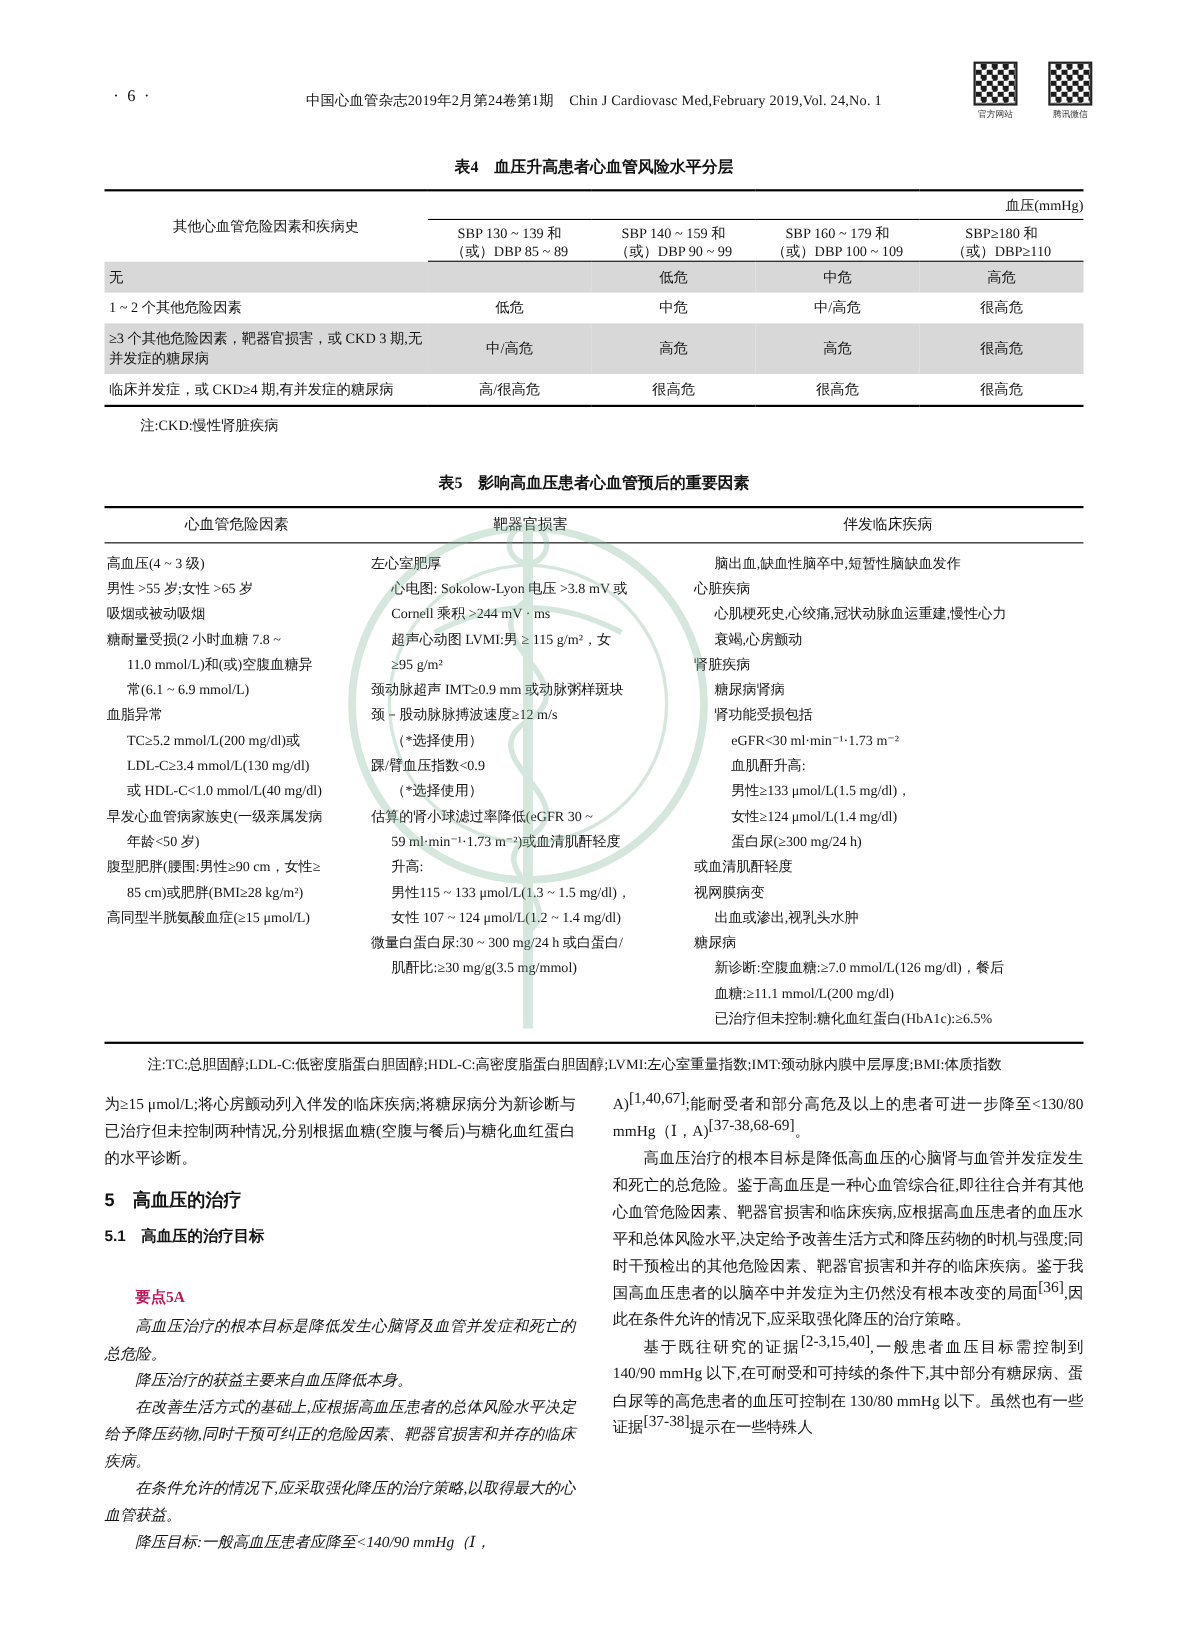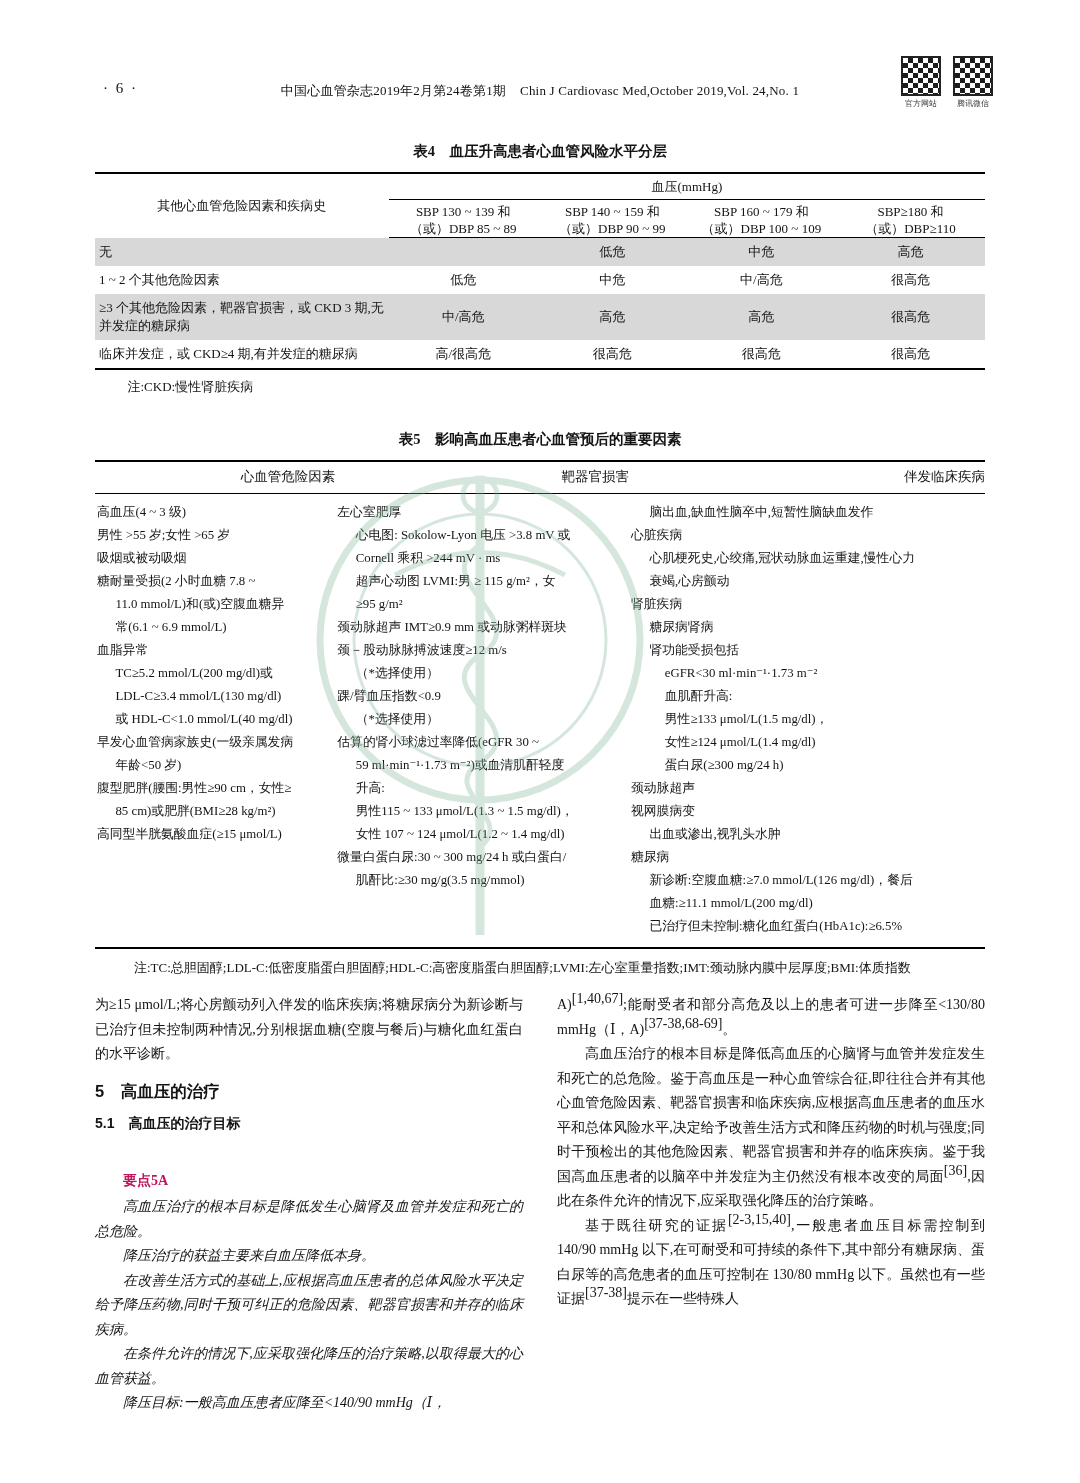--- a/index.html
+++ b/index.html
@@ -8,44 +8,44 @@
     width:1080px; height:1483px; position:relative; overflow:hidden;
     background:#ffffff; color:#141414;
     font-family:"Liberation Serif","DejaVu Serif",serif;
     padding:74px 95px 0 95px;
   }
   
   .header { position:relative; height:34px; }
   .page-num { position:absolute; left:8px; top:6px; font-size:15px; letter-spacing:2px; }
   .jtitle { text-align:center; font-size:13px; padding-top:8px; letter-spacing:.2px; }
   .jtitle .en { margin-left:14px; }
-  .qr-group { position:absolute; right:-8px; top:-18px; display:flex; gap:12px; z-index:2; }
+  .qr-group { position:absolute; right:-8px; top:-18px; display:flex; gap:28px; z-index:2; }
   .qr-item { text-align:center; }
   .qr {
     width:40px; height:40px; border:2px solid #222; margin:0 auto;
     background:repeating-conic-gradient(#1c1c1c 0% 25%, #ffffff 0% 50%) 0 0 / 10px 10px;
   }
   .qr-label { font-size:8px; margin-top:2px; font-family:"Liberation Sans","DejaVu Sans",sans-serif; color:#333; }
   
   .tbl-title { text-align:center; font-weight:bold; font-size:14.5px; margin:34px 0 11px; }
   .tbl-note { font-size:13px; margin-top:8px; text-indent:2.5em; }
   .tbl-note.long { text-indent:3em; line-height:22px; }
   
   table.t4 { width:100%; border-collapse:collapse; border-top:2px solid #000; border-bottom:2px solid #000; font-size:13px; }
   .t4 th { font-weight:normal; }
   .t4 th.corner { text-align:center; vertical-align:middle; }
-  .t4 th.bp-span { border-bottom:1px solid #000; padding:4px 0 3px; text-align:center; }
+  .t4 th.bp-span { border-bottom:1px solid #000; padding:4px 0 3px; text-align:right; }
   .t4 tr.sub th { border-bottom:1px solid #000; padding:3px 0 0; line-height:17px; text-align:center; }
   .t4 tbody td { padding:5px 3px; text-align:center; line-height:18px; vertical-align:middle; }
   .t4 tbody td.factor { text-align:left; padding-left:4px; }
   .t4 tr.shaded { background:#d8d8d8; }
   
   .t5 { border-top:2px solid #000; border-bottom:2px solid #000; }
   .t5-head { display:flex; border-bottom:1px solid #000; padding:6px 0 7px; font-size:13.5px; }
-  .t5-h { text-align:right; }
+  .t5-h { text-align:center; }
   .w1 { width:27%; } .w2 { width:33%; } .w3 { width:40%; }
   .t5-body { display:flex; padding:7px 0 9px; }
   .t5-col { font-size:12.8px; line-height:23px; }
   .tline { white-space:nowrap; overflow:hidden; }
   .tline.ind0 { padding-left:2px; }
   .tline.ind1 { padding-left:1.6em; }
   .tline.ind2 { padding-left:2.8em; }
   
   .body-cols { display:flex; gap:34px; margin-top:14px; }
   .bcol { flex:1; font-size:14px; line-height:24.5px; text-align:justify; }
@@ -60,21 +60,21 @@
   .watermark { position:absolute; left:265px; top:415px; z-index:3; pointer-events:none; }
 </style>
 </head>
 <body>
 
 <div class="page">
 
   <div class="header">
     <div class="page-num">· 6 ·</div>
     <div class="jtitle">
-      <span>中国心血管杂志2019年2月第24卷第1期</span><span class="en">Chin J Cardiovasc Med,October 2019,Vol. 24,No. 1</span>
+      <span>中国心血管杂志2019年2月第24卷第1期</span><span class="en">Chin J Cardiovasc Med,February 2019,Vol. 24,No. 1</span>
     </div>
     <div class="qr-group">
       <div class="qr-item">
         <div class="qr"></div>
         <div class="qr-label">官方网站</div>
       </div>
       <div class="qr-item">
         <div class="qr"></div>
         <div class="qr-label">腾讯微信</div>
       </div>
@@ -185,21 +185,21 @@
           <div class="tline ind1">心肌梗死史,心绞痛,冠状动脉血运重建,慢性心力</div>
           <div class="tline ind1">衰竭,心房颤动</div>
           <div class="tline ind0">肾脏疾病</div>
           <div class="tline ind1">糖尿病肾病</div>
           <div class="tline ind1">肾功能受损包括</div>
           <div class="tline ind2">eGFR&lt;30 ml·min⁻¹·1.73 m⁻²</div>
           <div class="tline ind2">血肌酐升高:</div>
           <div class="tline ind2">男性≥133 μmol/L(1.5 mg/dl)，</div>
           <div class="tline ind2">女性≥124 μmol/L(1.4 mg/dl)</div>
           <div class="tline ind2">蛋白尿(≥300 mg/24 h)</div>
-          <div class="tline ind0">颈动脉超声</div>
+          <div class="tline ind0">或血清肌酐轻度</div>
           <div class="tline ind0">视网膜病变</div>
           <div class="tline ind1">出血或渗出,视乳头水肿</div>
           <div class="tline ind0">糖尿病</div>
           <div class="tline ind1">新诊断:空腹血糖:≥7.0 mmol/L(126 mg/dl)，餐后</div>
           <div class="tline ind1">血糖:≥11.1 mmol/L(200 mg/dl)</div>
           <div class="tline ind1">已治疗但未控制:糖化血红蛋白(HbA1c):≥6.5%</div>
         </div>
     </div>
   </div>
   <div class="tbl-note long">注:TC:总胆固醇;LDL-C:低密度脂蛋白胆固醇;HDL-C:高密度脂蛋白胆固醇;LVMI:左心室重量指数;IMT:颈动脉内膜中层厚度;BMI:体质指数</div>

